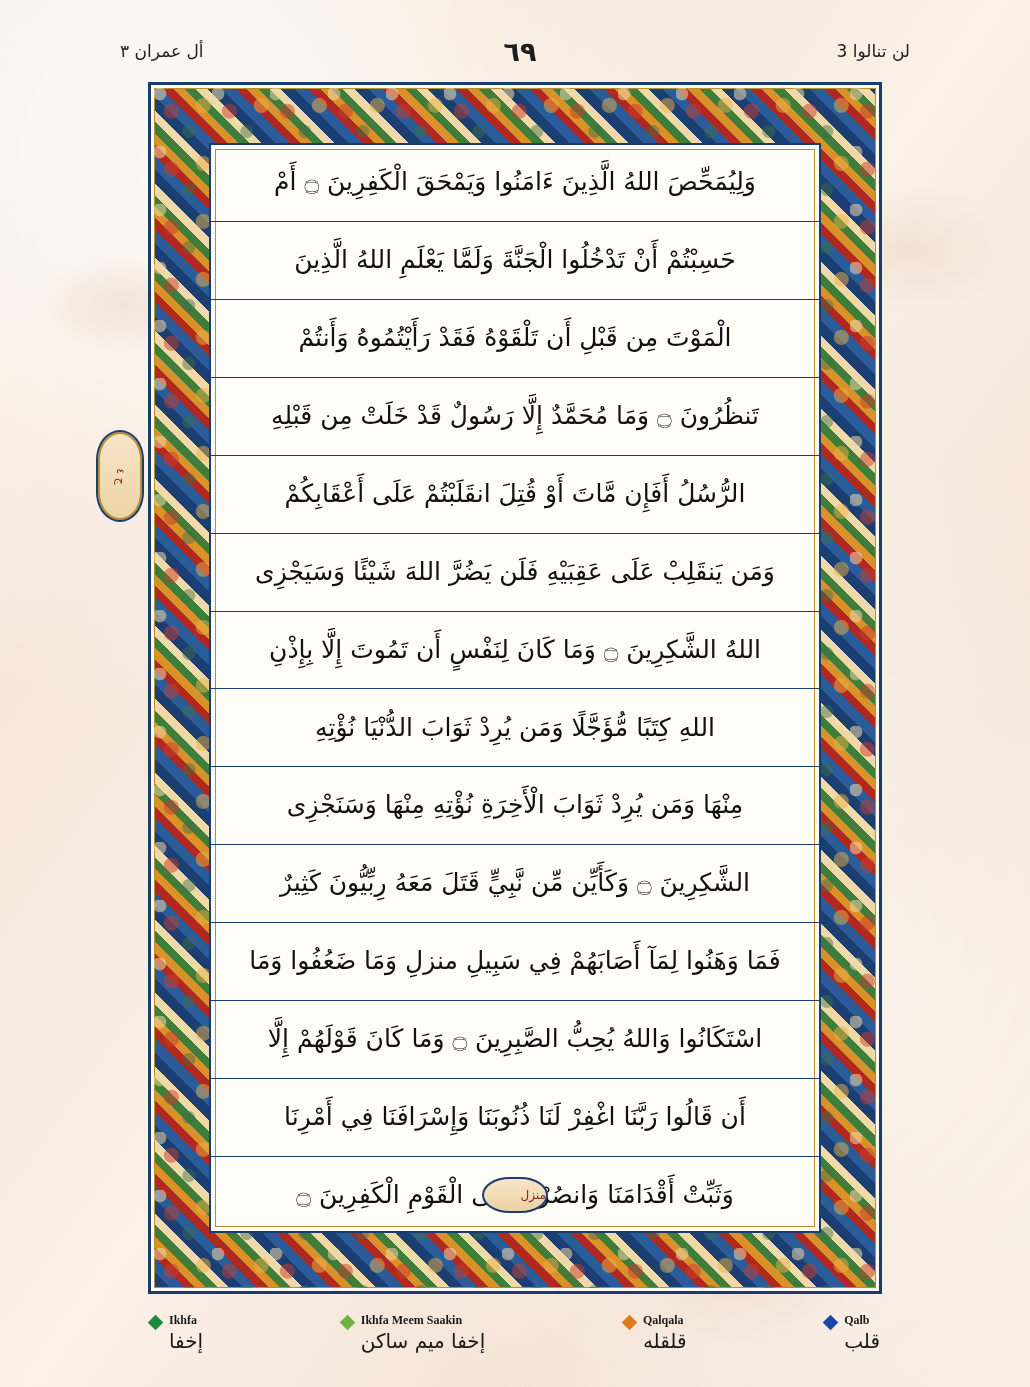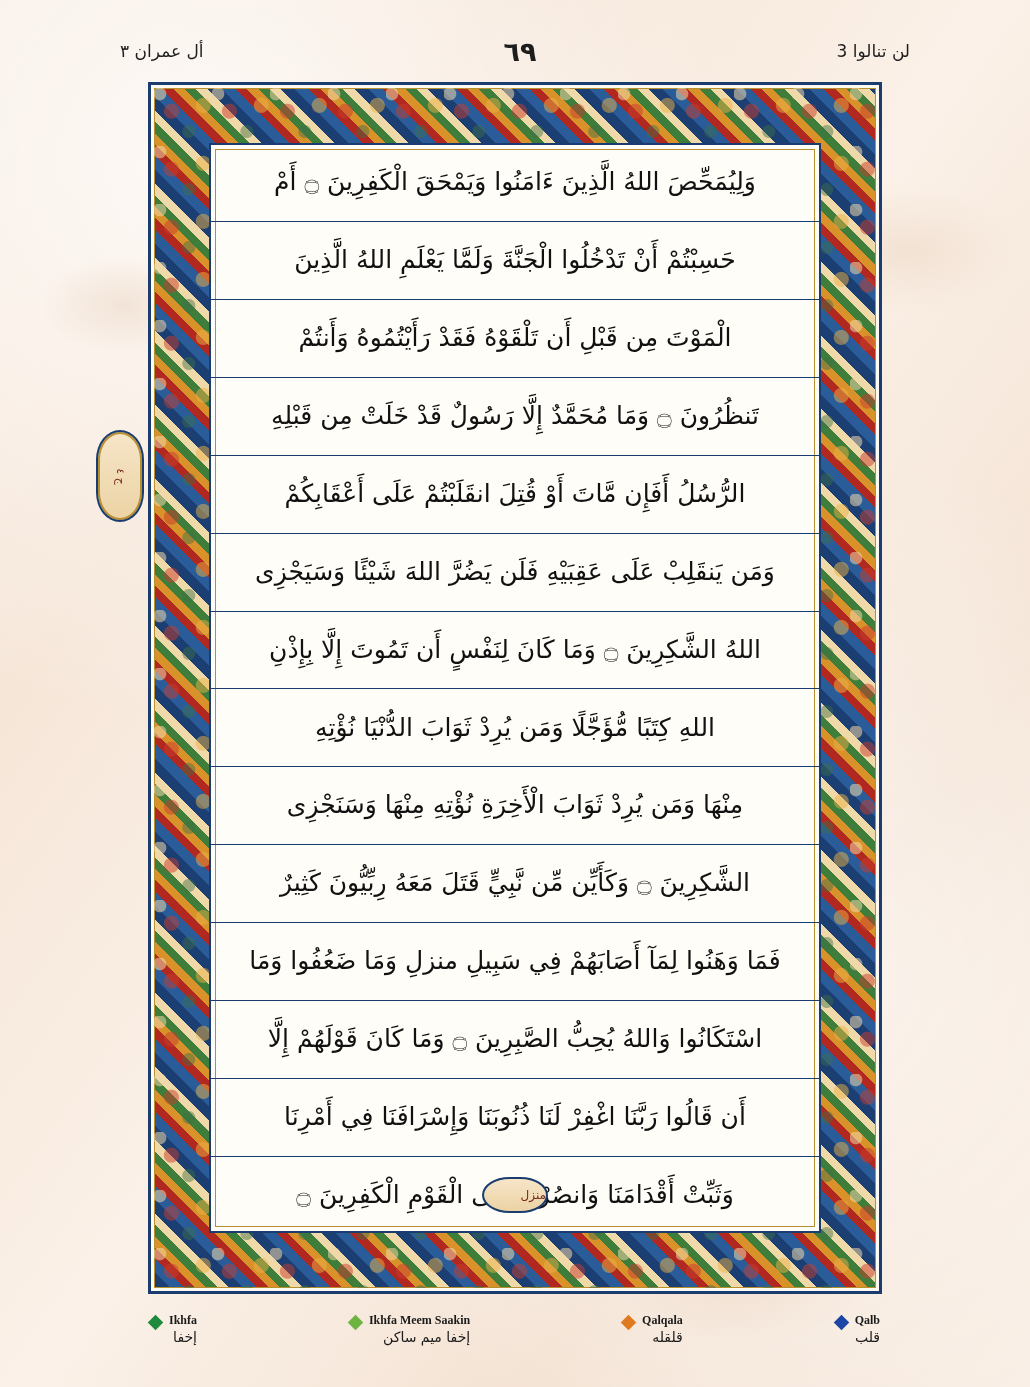--- a/index.html
+++ b/index.html
@@ -214,21 +214,21 @@
     flex: none;
   }
   .legend-labels { line-height: 1.35; }
   .legend-en {
     font-family: "Liberation Serif", serif;
     font-size: 12px;
     font-weight: bold;
     color: #1a1a1a;
   }
   .legend-ar {
-    font-size: 14px;
+    font-size: 20px;
     color: #1a1a1a;
     text-align: right;
     direction: rtl;
   }
 </style>
 </head>
 <body>
 
 <div class="page">
   <div class="paper-texture"></div>

